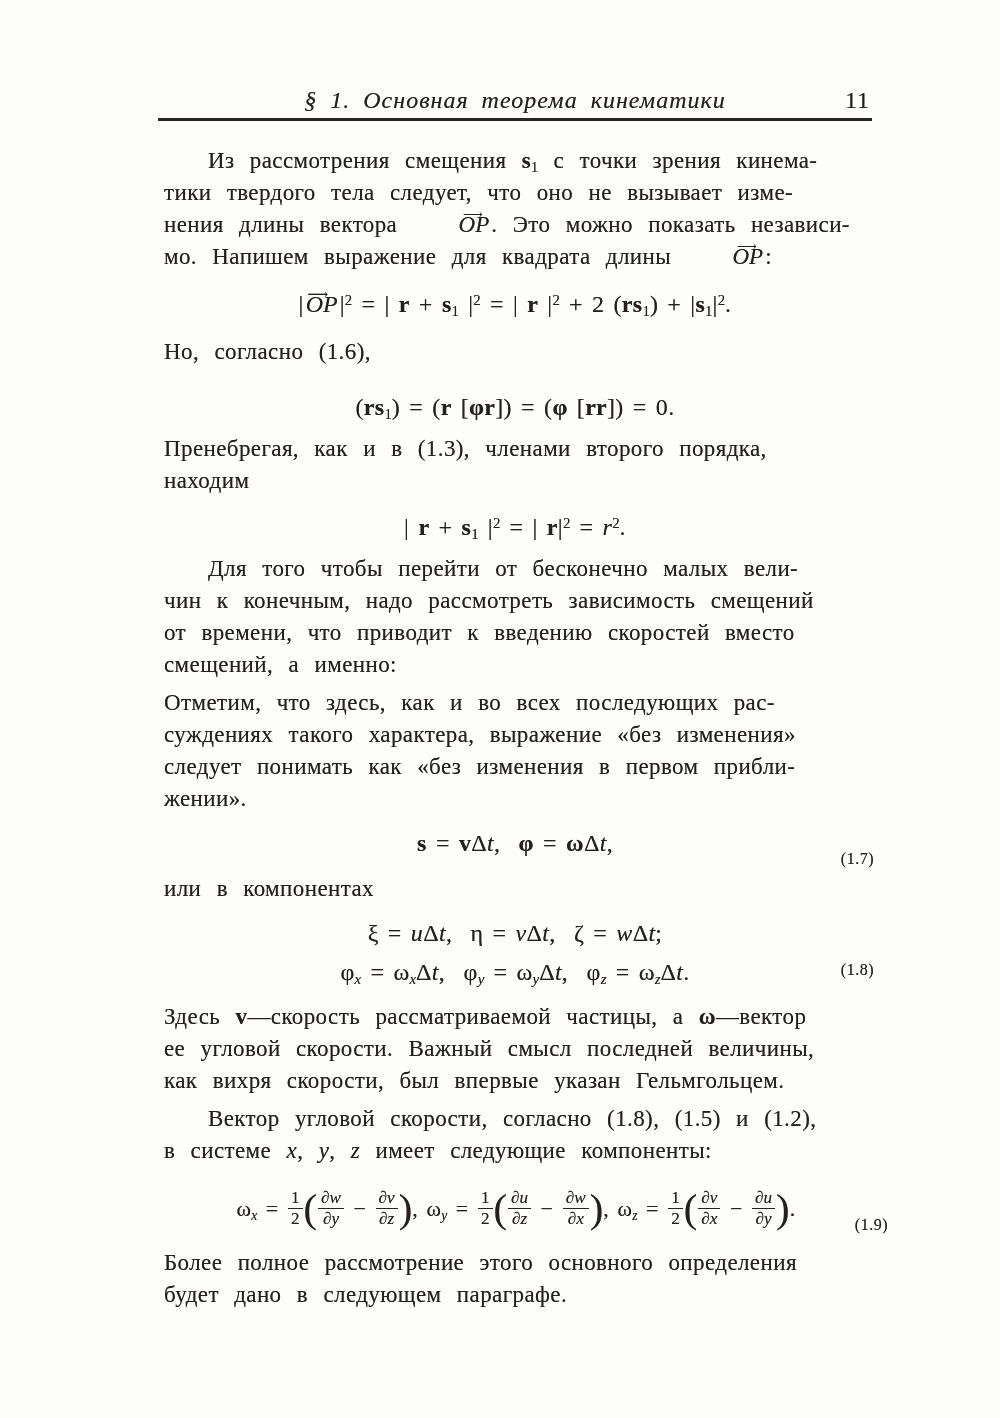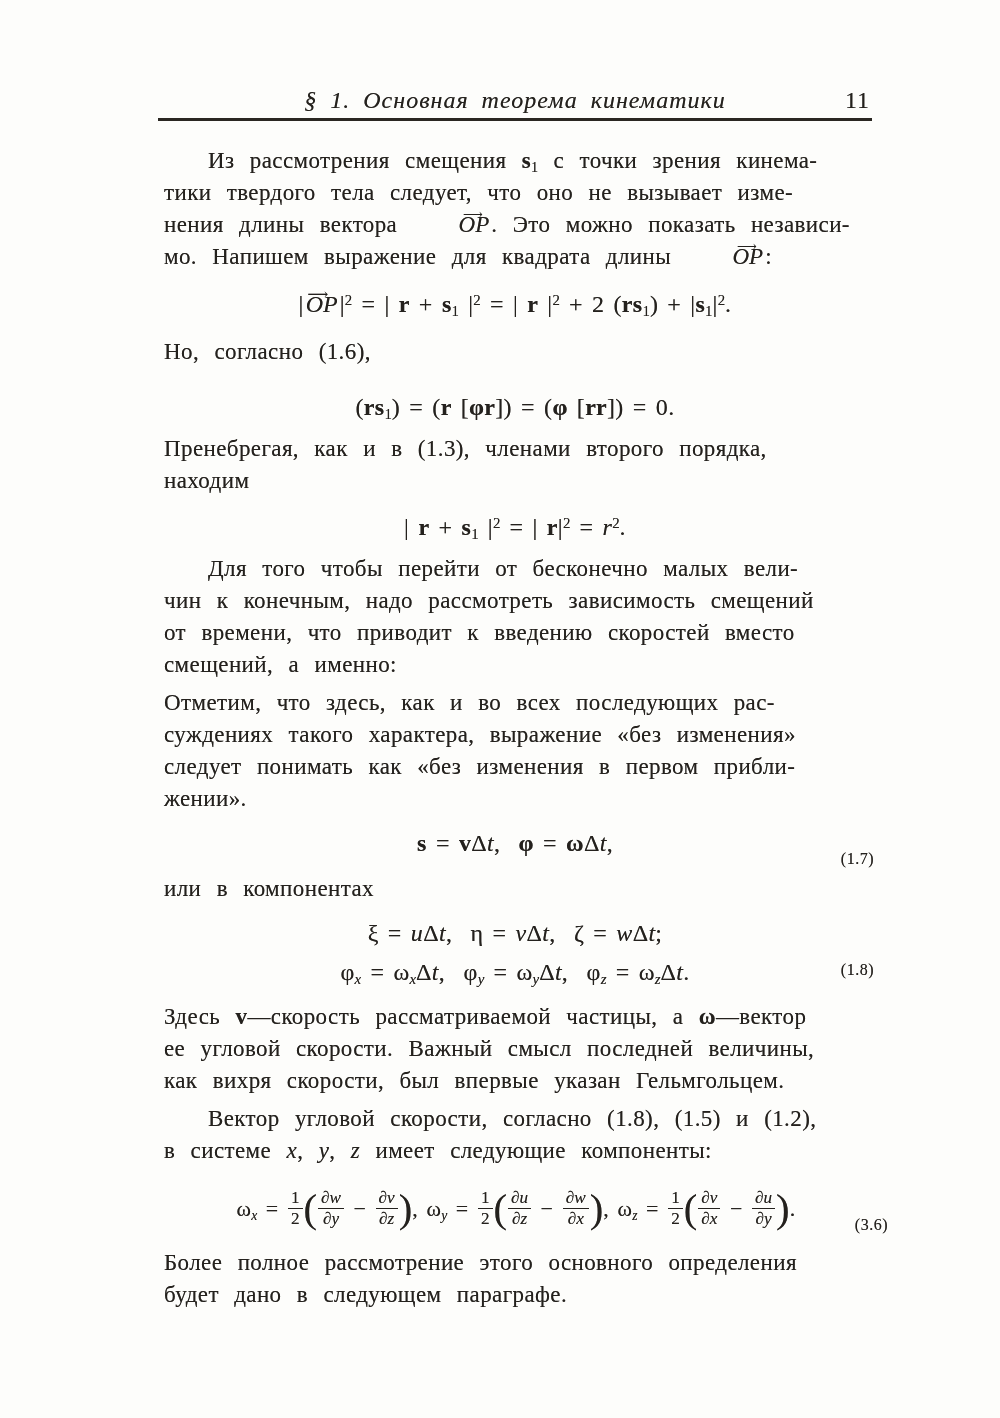--- a/index.html
+++ b/index.html
@@ -155,19 +155,19 @@
     <span>φ<sub><i>x</i></sub> = ω<sub><i>x</i></sub>Δ<i>t</i>,&nbsp;&nbsp;φ<sub><i>y</i></sub> = ω<sub><i>y</i></sub>Δ<i>t</i>,&nbsp;&nbsp;φ<sub><i>z</i></sub> = ω<sub><i>z</i></sub>Δ<i>t</i>.</span>
     <span class="num">(1.8)</span>
   </div>
 
   <p class="para">Здесь <b>v</b>—скорость рассматриваемой частицы, а <b>ω</b>—вектор<br>ее угловой скорости. Важный смысл последней величины,<br>как вихря скорости, был впервые указан Гельмгольцем.</p>
 
   <p class="para indent">Вектор угловой скорости, согласно (1.8), (1.5) и (1.2),<br>в системе <i>x</i>, <i>y</i>, <i>z</i> имеет следующие компоненты:</p>
 
   <div class="eq eq6">
     <span>ω<sub><i>x</i></sub> = <span class="f"><span class="n">1</span><span class="d">2</span></span><span class="bp">(</span><span class="f"><span class="n">∂<i>w</i></span><span class="d">∂<i>y</i></span></span> − <span class="f"><span class="n">∂<i>v</i></span><span class="d">∂<i>z</i></span></span><span class="bp">)</span>, ω<sub><i>y</i></sub> = <span class="f"><span class="n">1</span><span class="d">2</span></span><span class="bp">(</span><span class="f"><span class="n">∂<i>u</i></span><span class="d">∂<i>z</i></span></span> − <span class="f"><span class="n">∂<i>w</i></span><span class="d">∂<i>x</i></span></span><span class="bp">)</span>, ω<sub><i>z</i></sub> = <span class="f"><span class="n">1</span><span class="d">2</span></span><span class="bp">(</span><span class="f"><span class="n">∂<i>v</i></span><span class="d">∂<i>x</i></span></span> − <span class="f"><span class="n">∂<i>u</i></span><span class="d">∂<i>y</i></span></span><span class="bp">)</span>.</span>
-    <span class="num">(3.6)</span>
+    <span class="num">(1.9)</span>
   </div>
 
   <p class="para">Более полное рассмотрение этого основного определения<br>будет дано в следующем параграфе.</p>
 
 
 </div>
 
 </body></html>

